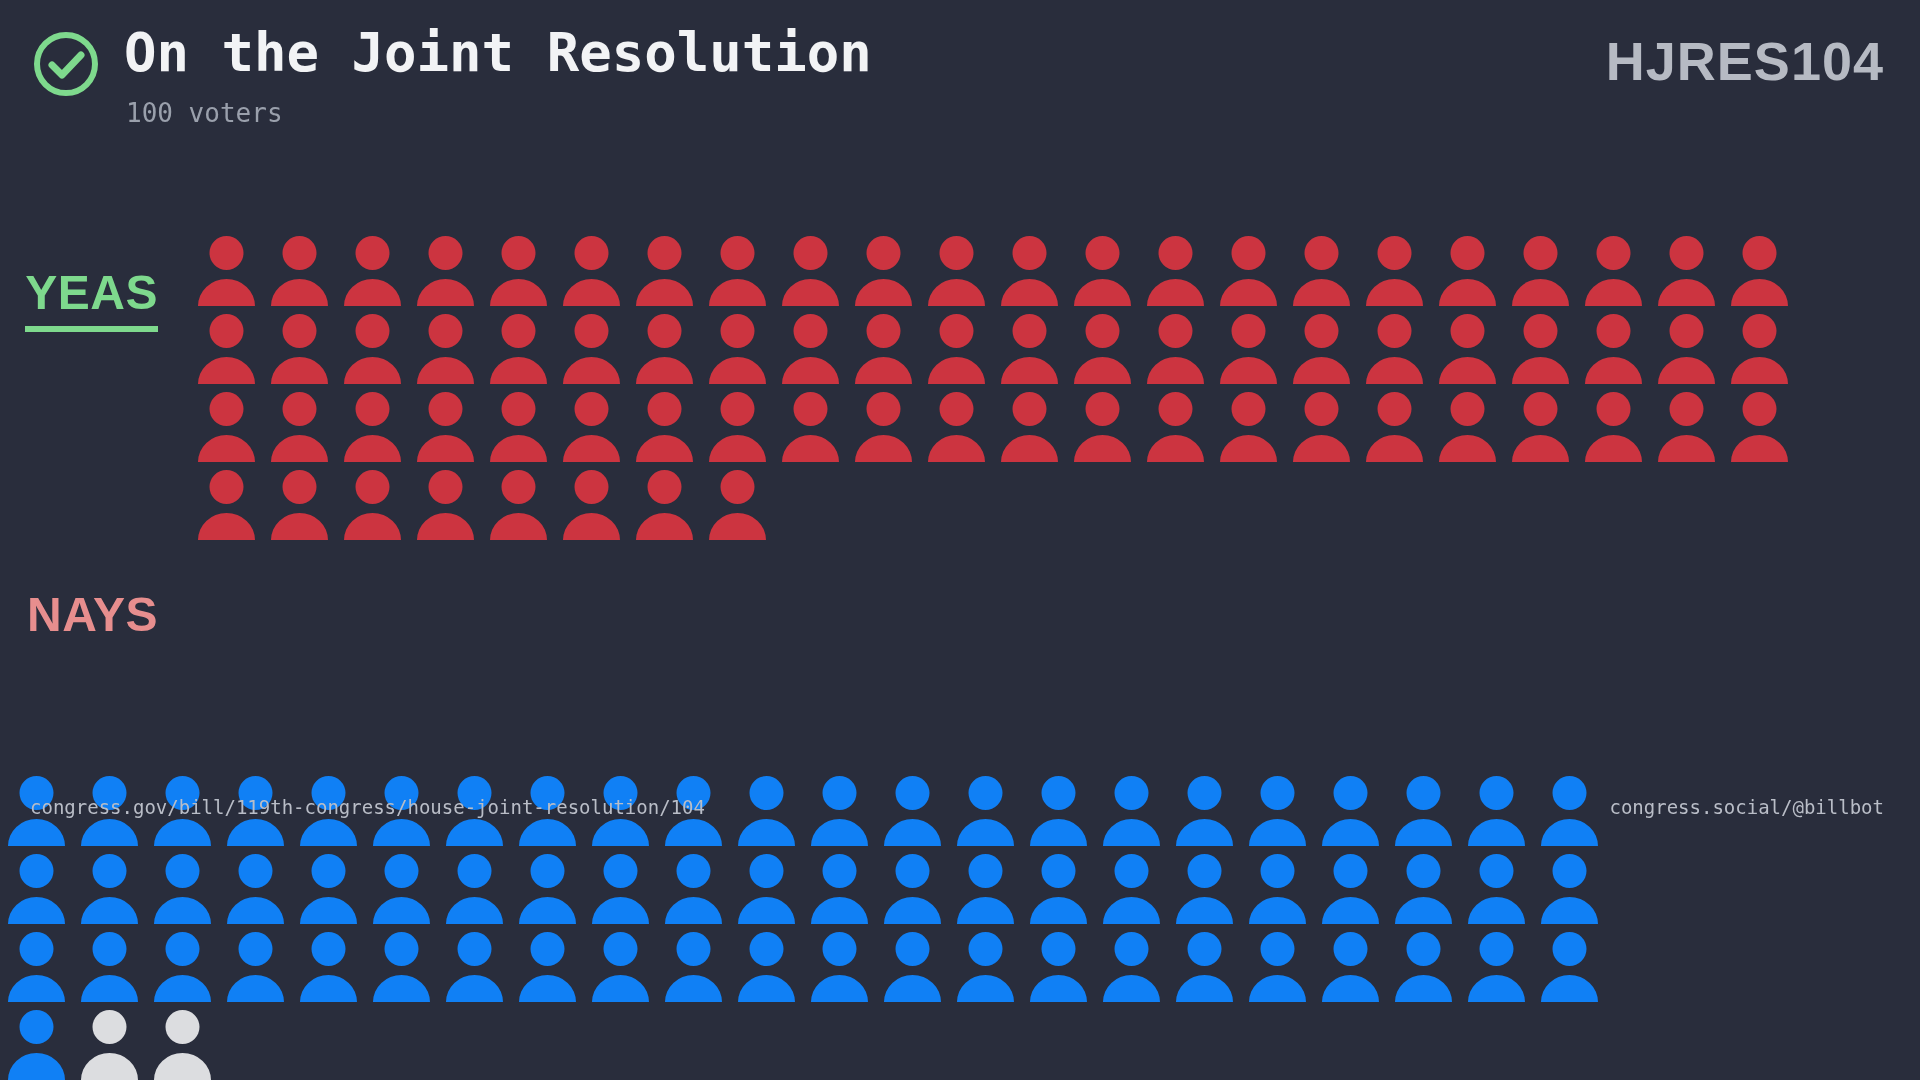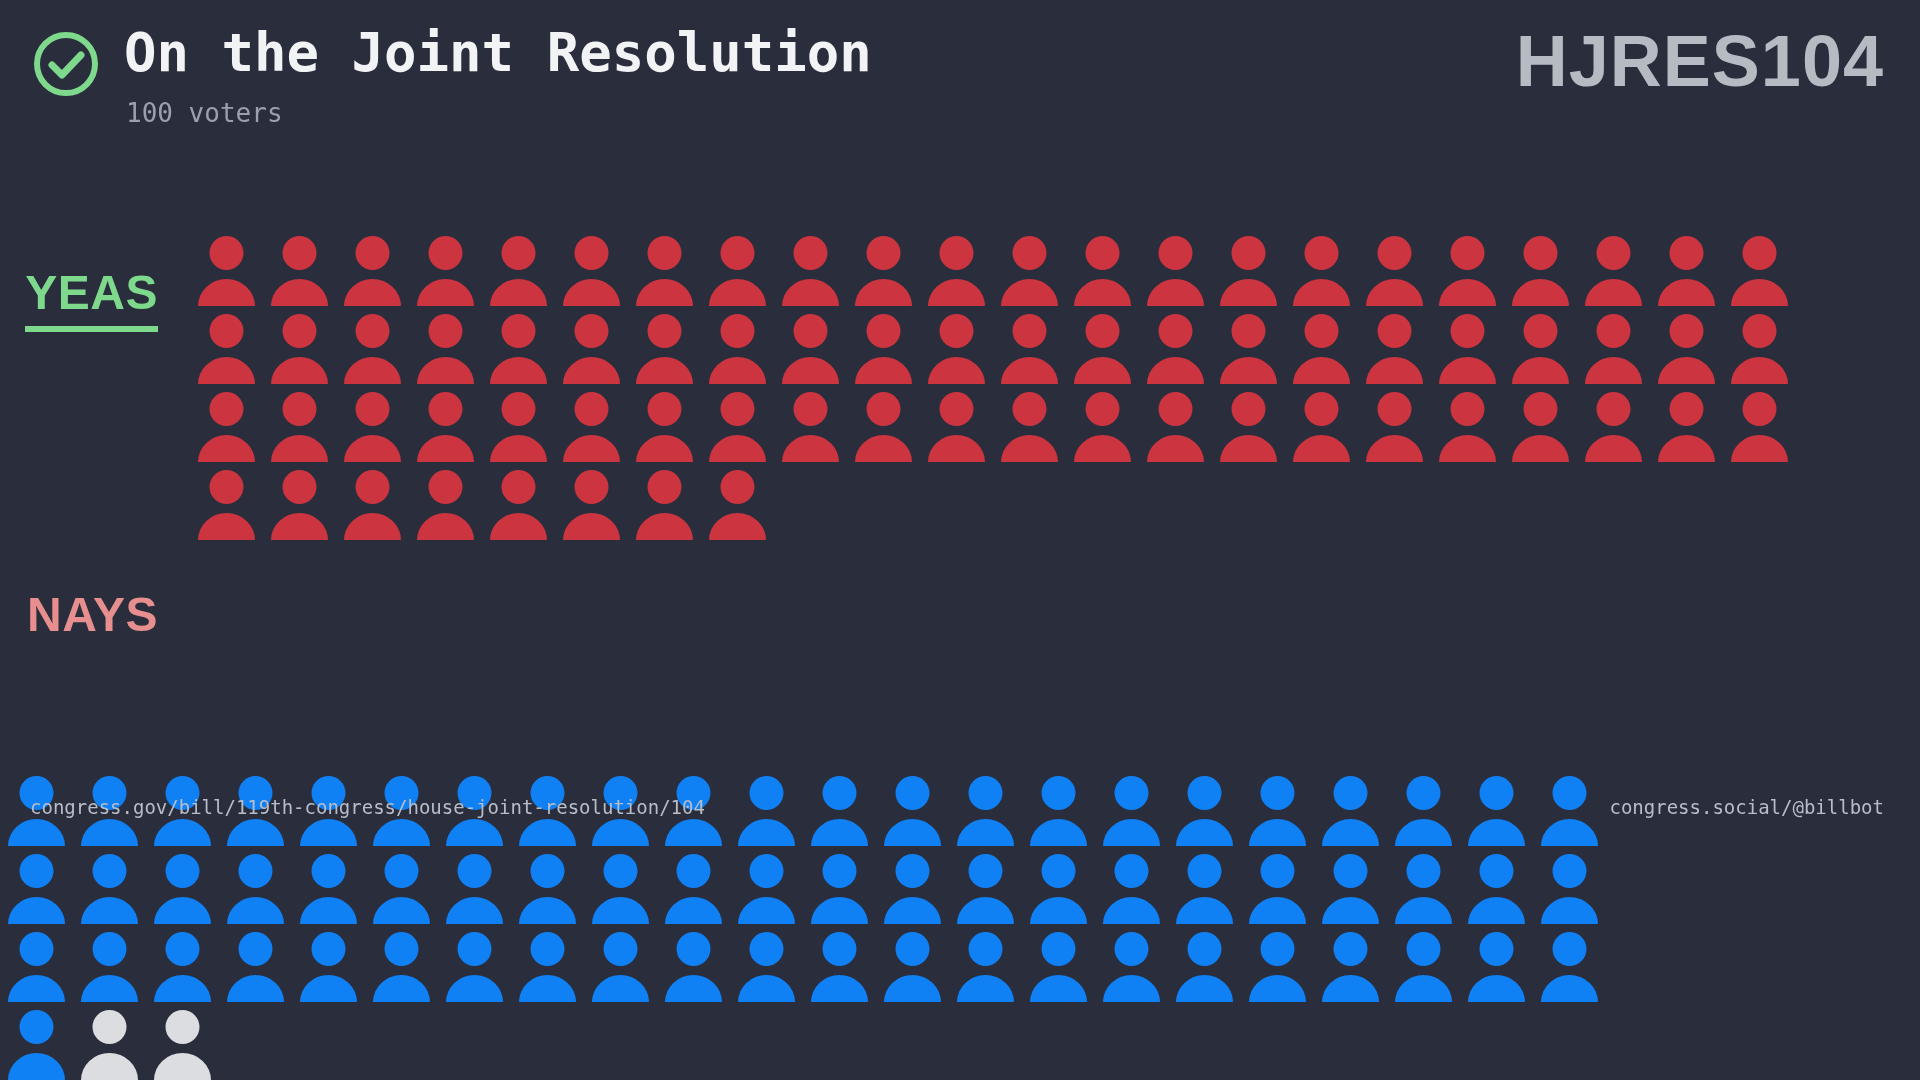--- a/index.html
+++ b/index.html
@@ -72,21 +72,21 @@
     font-size: 26px;
     line-height: 34px;
     color: #9aa0ac;
     margin-top: 12px;
     padding-left: 2px;
   }
 
   .bill-id {
     font-family: "Liberation Sans", sans-serif;
     font-weight: bold;
-    font-size: 72px;
+    font-size: 54px;
     line-height: 62px;
     color: #b6bac3;
     letter-spacing: 1px;
     white-space: nowrap;
     margin-top: 8px;
   }
 
   
   .groups {
     position: absolute;

